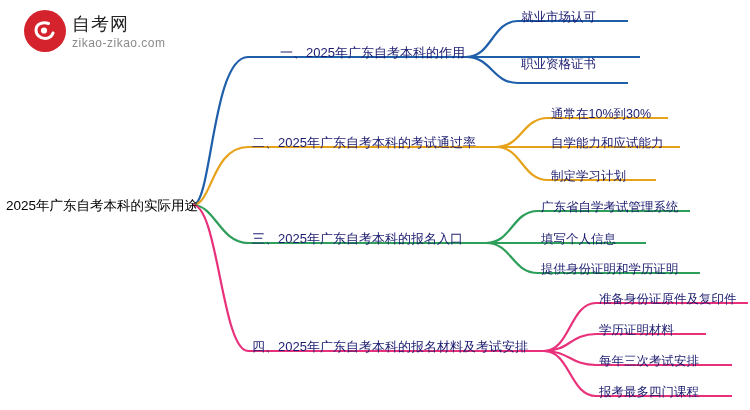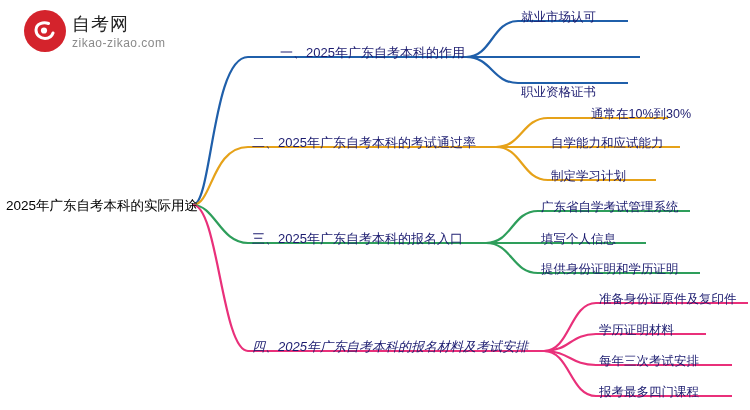--- a/index.html
+++ b/index.html
@@ -140,31 +140,31 @@
     <path d="M596 303 L748 303" fill="none" stroke="#e9307a" stroke-width="2.2"></path>
     <path d="M596 334 L706 334" fill="none" stroke="#e9307a" stroke-width="2.2"></path>
     <path d="M596 365 L732 365" fill="none" stroke="#e9307a" stroke-width="2.2"></path>
     <path d="M596 396 L732 396" fill="none" stroke="#e9307a" stroke-width="2.2"></path>
   </svg>
 
   <div class="node-text root-text" style="left:6px; top:198px;">2025年广东自考本科的实际用途</div>
 
   <div class="node-text branch-text" style="left:252px; top:45px;margin-left:28px;">一、2025年广东自考本科的作用</div>
   <div class="node-text leaf-text" style="left:521px; top:9px;">就业市场认可</div>
-  <div class="node-text leaf-text" style="left:521px; top:84px;">职业资格证书</div>
+  <div class="node-text leaf-text" style="left:521px; top:56px;">职业资格证书</div>
 
   <div class="node-text branch-text" style="left:252px; top:135px;">二、2025年广东自考本科的考试通过率</div>
-  <div class="node-text leaf-text" style="left:551px; top:106px;margin-left:40px;">通常在10%到30%</div>
+  <div class="node-text leaf-text" style="left:551px; top:106px;">通常在10%到30%</div>
   <div class="node-text leaf-text" style="left:551px; top:135px;">自学能力和应试能力</div>
   <div class="node-text leaf-text" style="left:551px; top:168px;">制定学习计划</div>
 
   <div class="node-text branch-text" style="left:252px; top:231px;">三、2025年广东自考本科的报名入口</div>
   <div class="node-text leaf-text" style="left:541px; top:199px;">广东省自学考试管理系统</div>
   <div class="node-text leaf-text" style="left:541px; top:231px;">填写个人信息</div>
   <div class="node-text leaf-text" style="left:541px; top:261px;">提供身份证明和学历证明</div>
 
-  <div class="node-text branch-text" style="left:252px; top:339px;font-style:italic;">四、2025年广东自考本科的报名材料及考试安排</div>
+  <div class="node-text branch-text" style="left:252px; top:339px;">四、2025年广东自考本科的报名材料及考试安排</div>
   <div class="node-text leaf-text" style="left:599px; top:291px;">准备身份证原件及复印件</div>
   <div class="node-text leaf-text" style="left:599px; top:322px;">学历证明材料</div>
   <div class="node-text leaf-text" style="left:599px; top:353px;">每年三次考试安排</div>
   <div class="node-text leaf-text" style="left:599px; top:384px;">报考最多四门课程</div>
 
 </div>
 
 </body></html>

